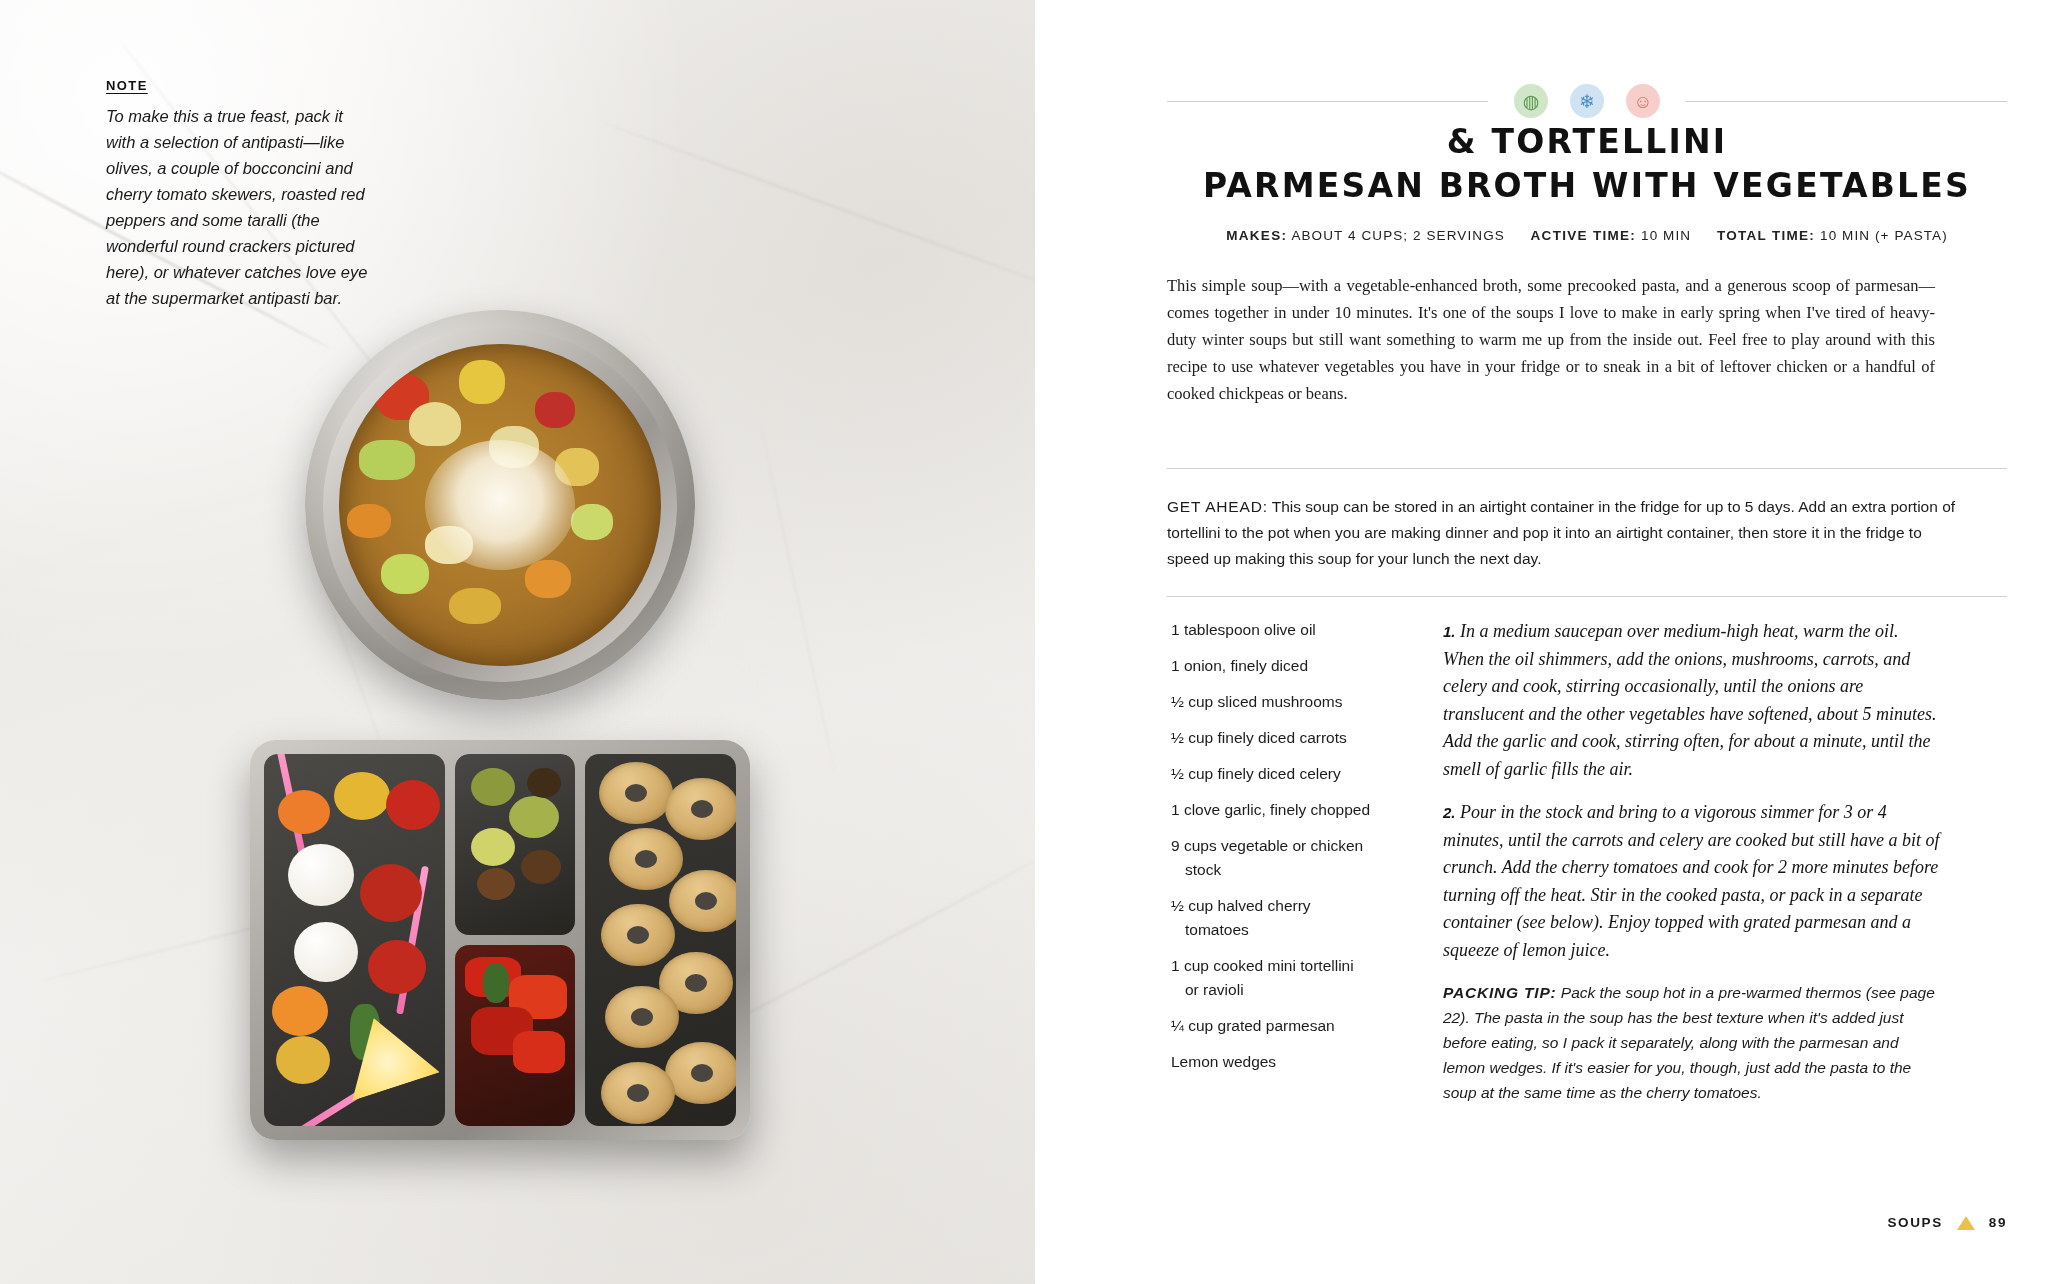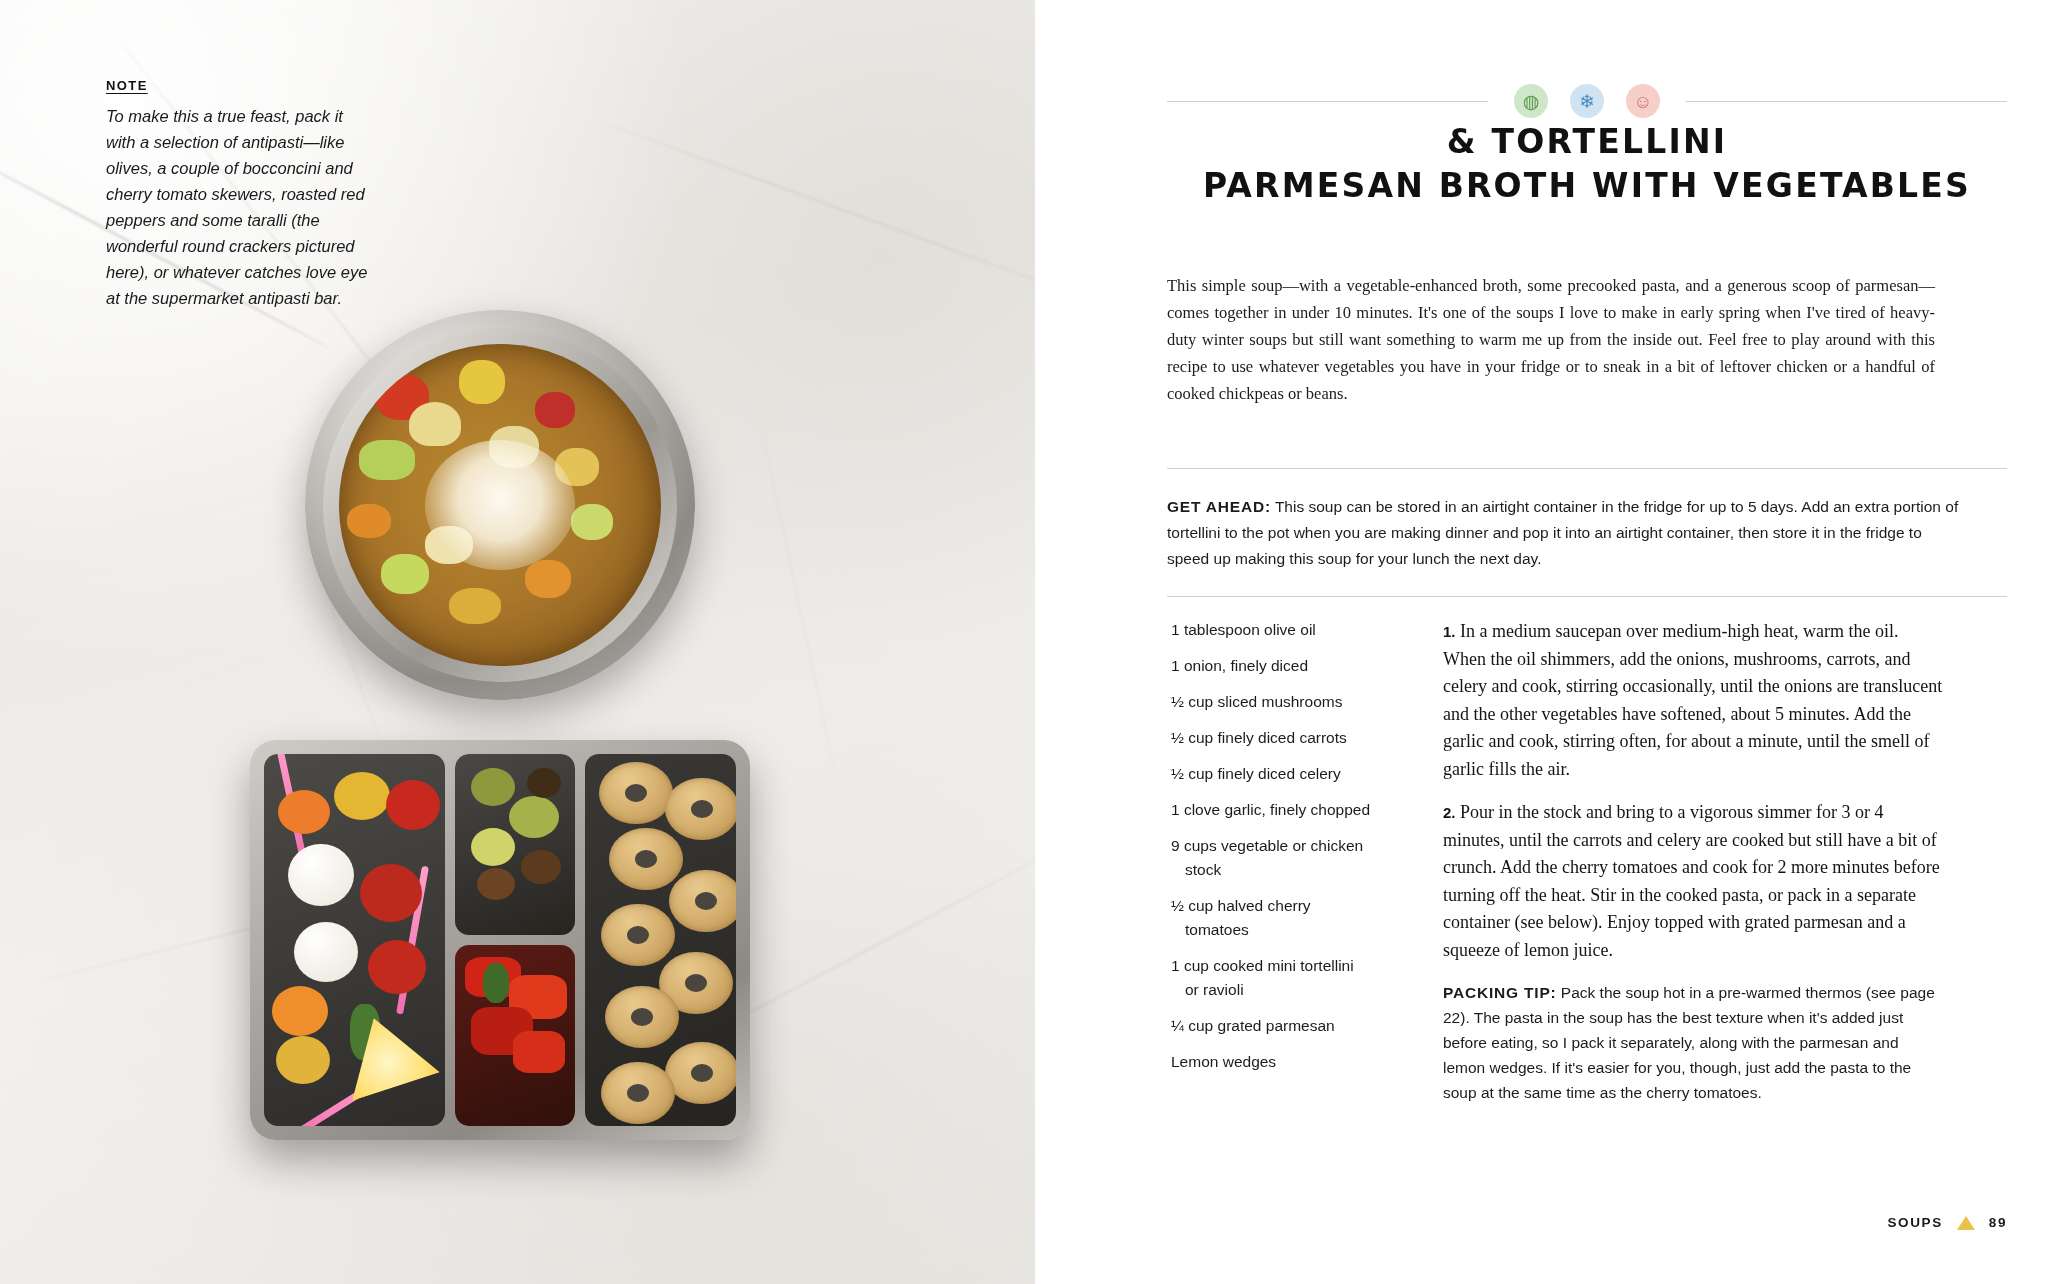--- a/index.html
+++ b/index.html
@@ -249,21 +249,21 @@
   }
   .getahead {
     position: absolute;
     top: 494px;
     left: 0;
     width: 800px;
     font-size: 15.5px;
     line-height: 26px;
     color: #1c1c1c;
   }
-  .getahead b { font-weight: bold; letter-spacing: 0.8px; }
+  .getahead b { font-weight: normal; letter-spacing: 0.8px; }
   .hr-mid {
     position: absolute;
     top: 596px; left: 0; width: 840px; height: 1px; background: #cfcfcf;
   }
 
   .columns {
     position: absolute;
     top: 618px;
     left: 0;
     width: 840px;
@@ -283,21 +283,21 @@
   }
   .col-ingredients ul { margin: 0; padding: 0; }
   .ing-cont { display: block; padding-left: 14px; }
   .col-steps {
     width: 500px;
     font-family: "Liberation Serif", serif;
     font-size: 18px;
     line-height: 27.5px;
     color: #141414;
   }
-  .col-steps p { margin: 0 0 16px 0; }
+  .col-steps p { margin: 0 0 16px 0; font-style: italic; }
   .step-num { font-family: "Liberation Sans", sans-serif; font-weight: bold; font-size: 15px; }
   .packing {
     font-family: "Liberation Sans", sans-serif;
     font-size: 15.5px;
     line-height: 25px;
     color: #1c1c1c;
   }
   .packing b { letter-spacing: 0.8px; }
 
   .footer {
@@ -426,20 +426,30 @@
           </div>
         </div>
         <div class="rule-line"></div>
       </div>
 
       <div class="recipe-title">
         <div>&amp; TORTELLINI</div>
         <div>PARMESAN BROTH WITH VEGETABLES</div>
       </div>
 
+      <div class="meta">
+        <b>MAKES:</b>
+        <span>ABOUT 4 CUPS; 2 SERVINGS</span>
+        <span class="sep"></span>
+        <b>ACTIVE TIME:</b>
+        <span>10 MIN</span>
+        <span class="sep"></span>
+        <b>TOTAL TIME:</b>
+        <span>10 MIN (+ PASTA)</span>
+      </div>
 
       <div class="intro">This simple soup—with a vegetable-enhanced broth, some precooked pasta, and a generous scoop of parmesan—comes together in under 10 minutes. It's one of the soups I love to make in early spring when I've tired of heavy-duty winter soups but still want something to warm me up from the inside out. Feel free to play around with this recipe to use whatever vegetables you have in your fridge or to sneak in a bit of leftover chicken or a handful of cooked chickpeas or beans.</div>
 
       <div class="hr-top"></div>
 
       <div class="getahead">
         <b>GET AHEAD:</b>
         <span>This soup can be stored in an airtight container in the fridge for up to 5 days. Add an extra portion of tortellini to the pot when you are making dinner and pop it into an airtight container, then store it in the fridge to speed up making this soup for your lunch the next day.</span>
       </div>
 

